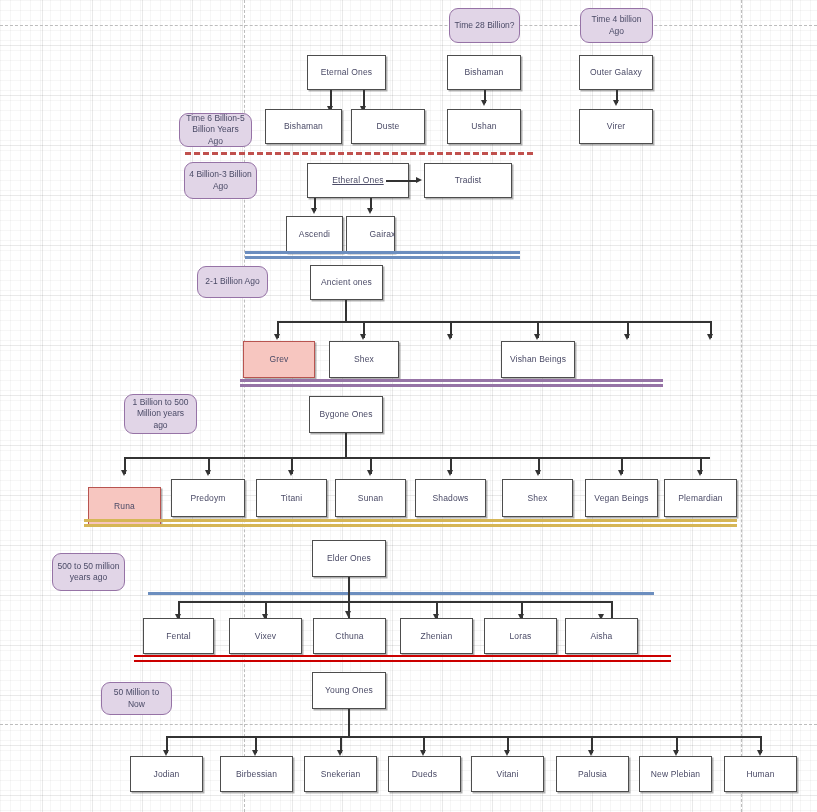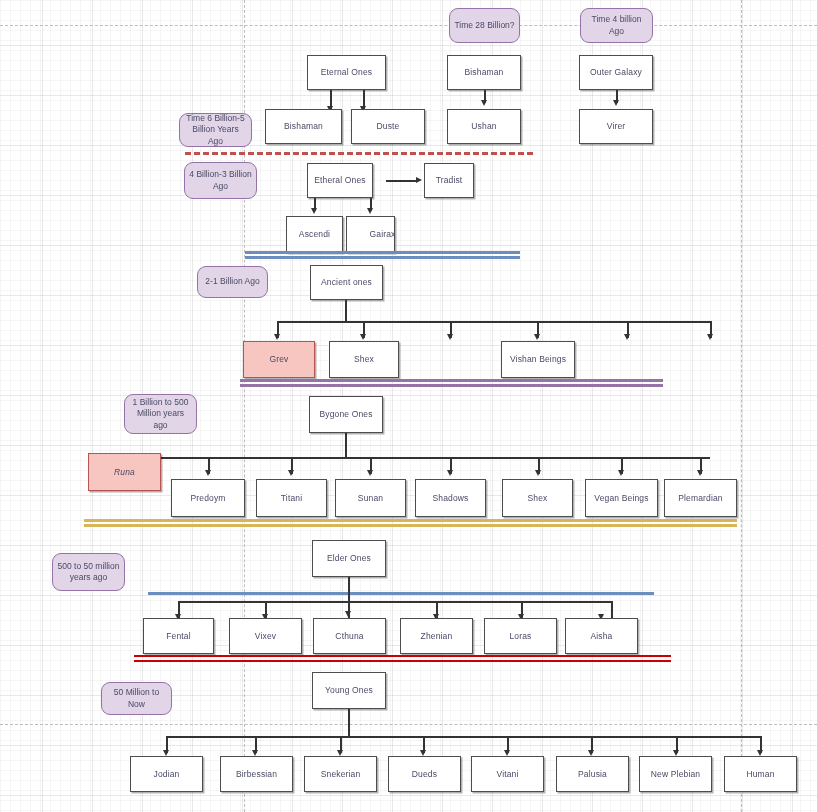--- a/index.html
+++ b/index.html
@@ -125,24 +125,24 @@
   <div class="node" style="left:579px;top:109px;width:74px;height:35px;">
     <span>Virer</span>
   </div>
 
   <div class="bar" style="left:185px;top:152px;width:348px;height:0;border-top:3px dashed #c0504d;"></div>
 
   <div class="tlabel" style="left:184px;top:162px;width:73px;height:37px;">
     <span>4 Billion-3 Billion Ago</span>
   </div>
 
-  <div class="node" style="left:307px;top:163px;width:66px;height:35px;">
+  <div class="node" style="left:307px;top:163px;width:102px;height:35px;text-decoration:underline;">
     <span>Etheral Ones</span>
   </div>
-  <div class="node" style="left:424px;top:163px;width:50px;height:35px;">
+  <div class="node" style="left:424px;top:163px;width:88px;height:35px;">
     <span>Tradist</span>
   </div>
 
   <div class="edge" style="left:386px;top:180px;width:32px;height:1.5px;"></div>
   <div class="arrowr" style="left:416px;top:177px;"></div>
 
   <div class="edge" style="left:314px;top:198px;width:1.5px;height:13px;"></div>
   <div class="arrow" style="left:311px;top:208px;"></div>
   <div class="edge" style="left:370px;top:198px;width:1.5px;height:13px;"></div>
   <div class="arrow" style="left:367px;top:208px;"></div>
@@ -213,21 +213,21 @@
   <div class="arrow" style="left:367px;top:470px;"></div>
   <div class="edge" style="left:450px;top:457px;width:1.5px;height:17px;"></div>
   <div class="arrow" style="left:447px;top:470px;"></div>
   <div class="edge" style="left:538px;top:457px;width:1.5px;height:17px;"></div>
   <div class="arrow" style="left:535px;top:470px;"></div>
   <div class="edge" style="left:621px;top:457px;width:1.5px;height:17px;"></div>
   <div class="arrow" style="left:618px;top:470px;"></div>
   <div class="edge" style="left:700px;top:457px;width:1.5px;height:17px;"></div>
   <div class="arrow" style="left:697px;top:470px;"></div>
 
-  <div class="node hl" style="left:88px;top:453px;width:73px;height:38px;font-style:italic;">
+  <div class="node hl" style="left:88px;top:487px;width:73px;height:38px;">
     <span>Runa</span>
   </div>
   <div class="node" style="left:171px;top:479px;width:74px;height:38px;">
     <span>Predoym</span>
   </div>
   <div class="node" style="left:256px;top:479px;width:71px;height:38px;">
     <span>Titani</span>
   </div>
   <div class="node" style="left:335px;top:479px;width:71px;height:38px;">
     <span>Sunan</span>

